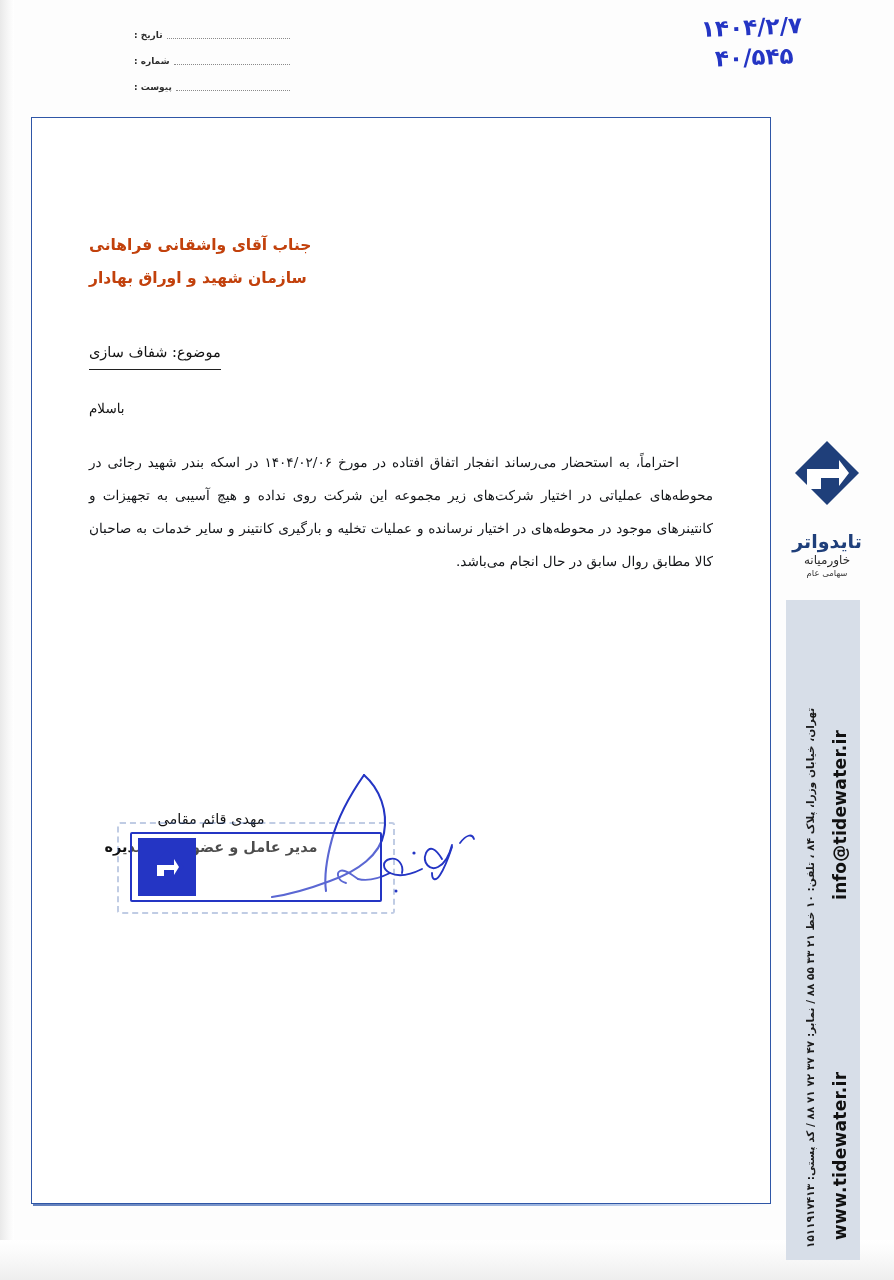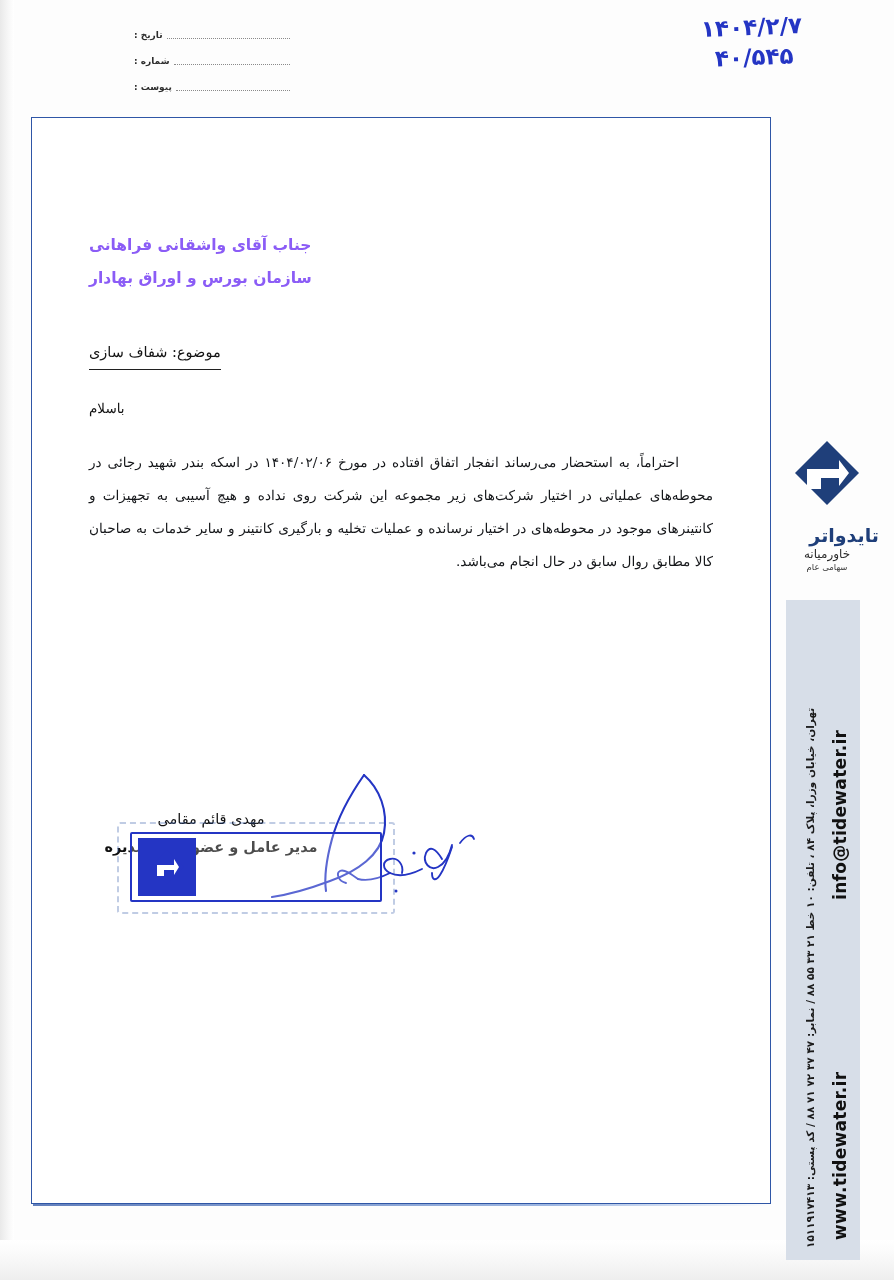--- a/index.html
+++ b/index.html
@@ -75,21 +75,21 @@
     position:absolute;left:31px;top:117px;width:740px;height:1087px;
     box-sizing:border-box;
     padding:60px 58px 0 58px;
     direction:rtl;text-align:right;
   }
   .addressee{
     margin-top:52px;
     font-family:"DejaVu Sans",sans-serif;
     font-weight:bold;
     font-size:15.5px;
-    color:#8b5cf6;
+    color:#c2410c;
     line-height:2.15;
     text-align:left;
     direction:rtl;
   }
   .addressee div{display:block;}
 
   .subject-wrap{
     margin-top:46px;text-align:left;direction:rtl;
   }
   .subject{
@@ -182,21 +182,21 @@
   
   .logo{
     position:absolute;left:775px;top:432px;width:104px;text-align:center;
   }
   .logo-mark{
     width:82px;height:82px;margin:0 auto;
     display:flex;align-items:center;justify-content:center;
   }
   .logo-name{
     font-family:"DejaVu Sans",sans-serif;font-weight:bold;
-    font-size:19px;color:#1f3f7a;margin-top:10px;letter-spacing:-0.5px;text-align:right;
+    font-size:19px;color:#1f3f7a;margin-top:16px;letter-spacing:-0.5px;
   }
   .logo-sub{
     font-family:"DejaVu Sans",sans-serif;
     font-size:12px;color:#2b2b2b;margin-top:1px;
   }
   .logo-sub2{
     font-family:"DejaVu Sans",sans-serif;
     font-size:8.5px;color:#3a3a3a;margin-top:1px;
   }
 
@@ -255,21 +255,21 @@
 </div>
 <div class="meta-hand hand-date">۱۴۰۴/۲/۷</div>
 <div class="meta-hand hand-number">۴۰/۵۴۵</div>
 
 <div class="frame"></div>
 <div class="frame-shadow"></div>
 
 <div class="letter">
   <div class="addressee">
     <div>جناب آقای واشقانی فراهانی</div>
-    <div>سازمان بورس و اوراق بهادار</div>
+    <div>سازمان شهید و اوراق بهادار</div>
   </div>
 
   <div class="subject-wrap">
     <span class="subject">موضوع: شفاف سازی</span>
   </div>
 
   <div class="greeting">باسلام</div>
 
   <div class="body-text">احتراماً، به استحضار می‌رساند انفجار اتفاق افتاده در مورخ ۱۴۰۴/۰۲/۰۶ در اسکه بندر شهید رجائی در محوطه‌های عملیاتی در اختیار شرکت‌های زیر مجموعه این شرکت روی نداده و هیچ آسیبی به تجهیزات و کانتینرهای موجود در محوطه‌های در اختیار نرسانده و عملیات تخلیه و بارگیری کانتینر و سایر خدمات به صاحبان کالا مطابق روال سابق در حال انجام می‌باشد.</div>
 </div>

